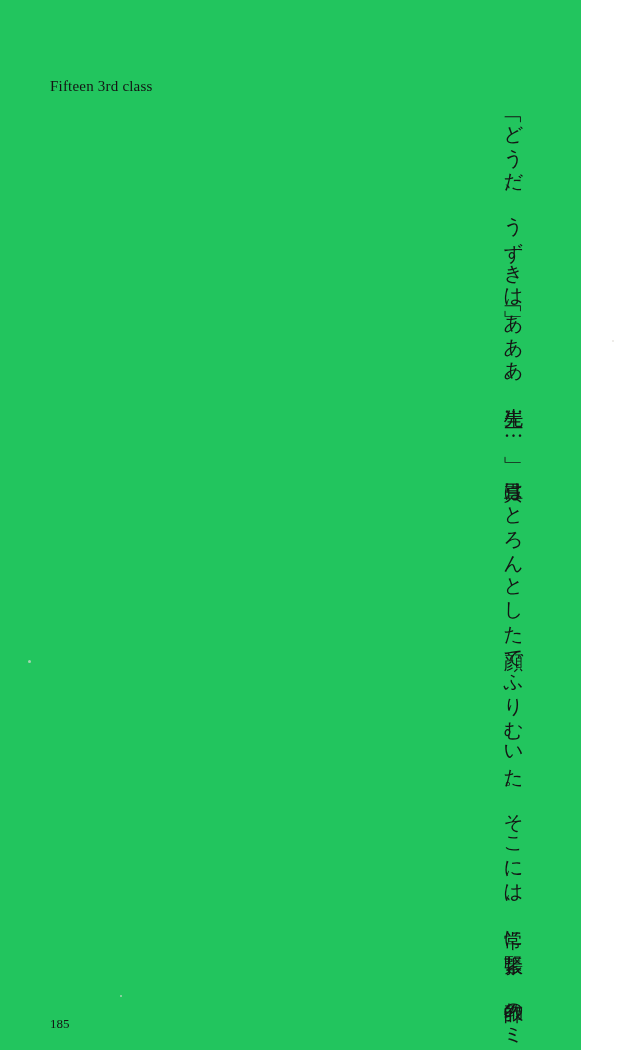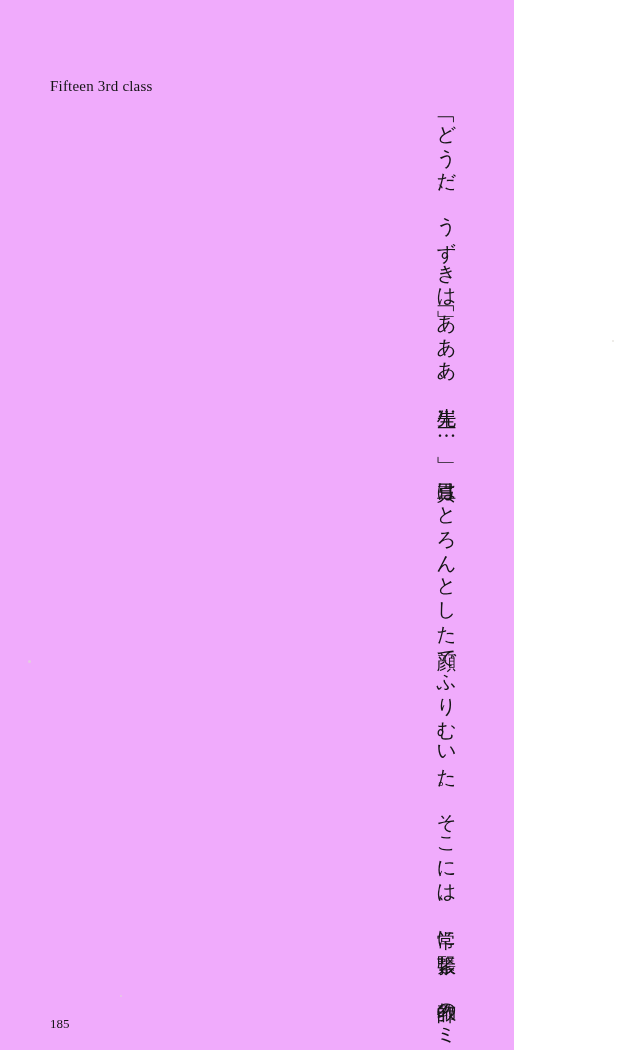--- a/index.html
+++ b/index.html
@@ -13,23 +13,23 @@
     position: relative;
     font-family: "Liberation Serif", serif;
     color: #1a1a1a;
     overflow: hidden;
   }
 
   .page {
     position: absolute;
     left: 0;
     top: 0;
-    width: 514px;
+    width: 581px;
     height: 1050px;
-    background: #f0abfc;
+    background: #22c55e;
   }
 
   
   .running-head {
     position: absolute;
     left: 50px;
     top: 78px;
     font-family: "Liberation Serif", serif;
     font-size: 15px;
     letter-spacing: 0.2px;

